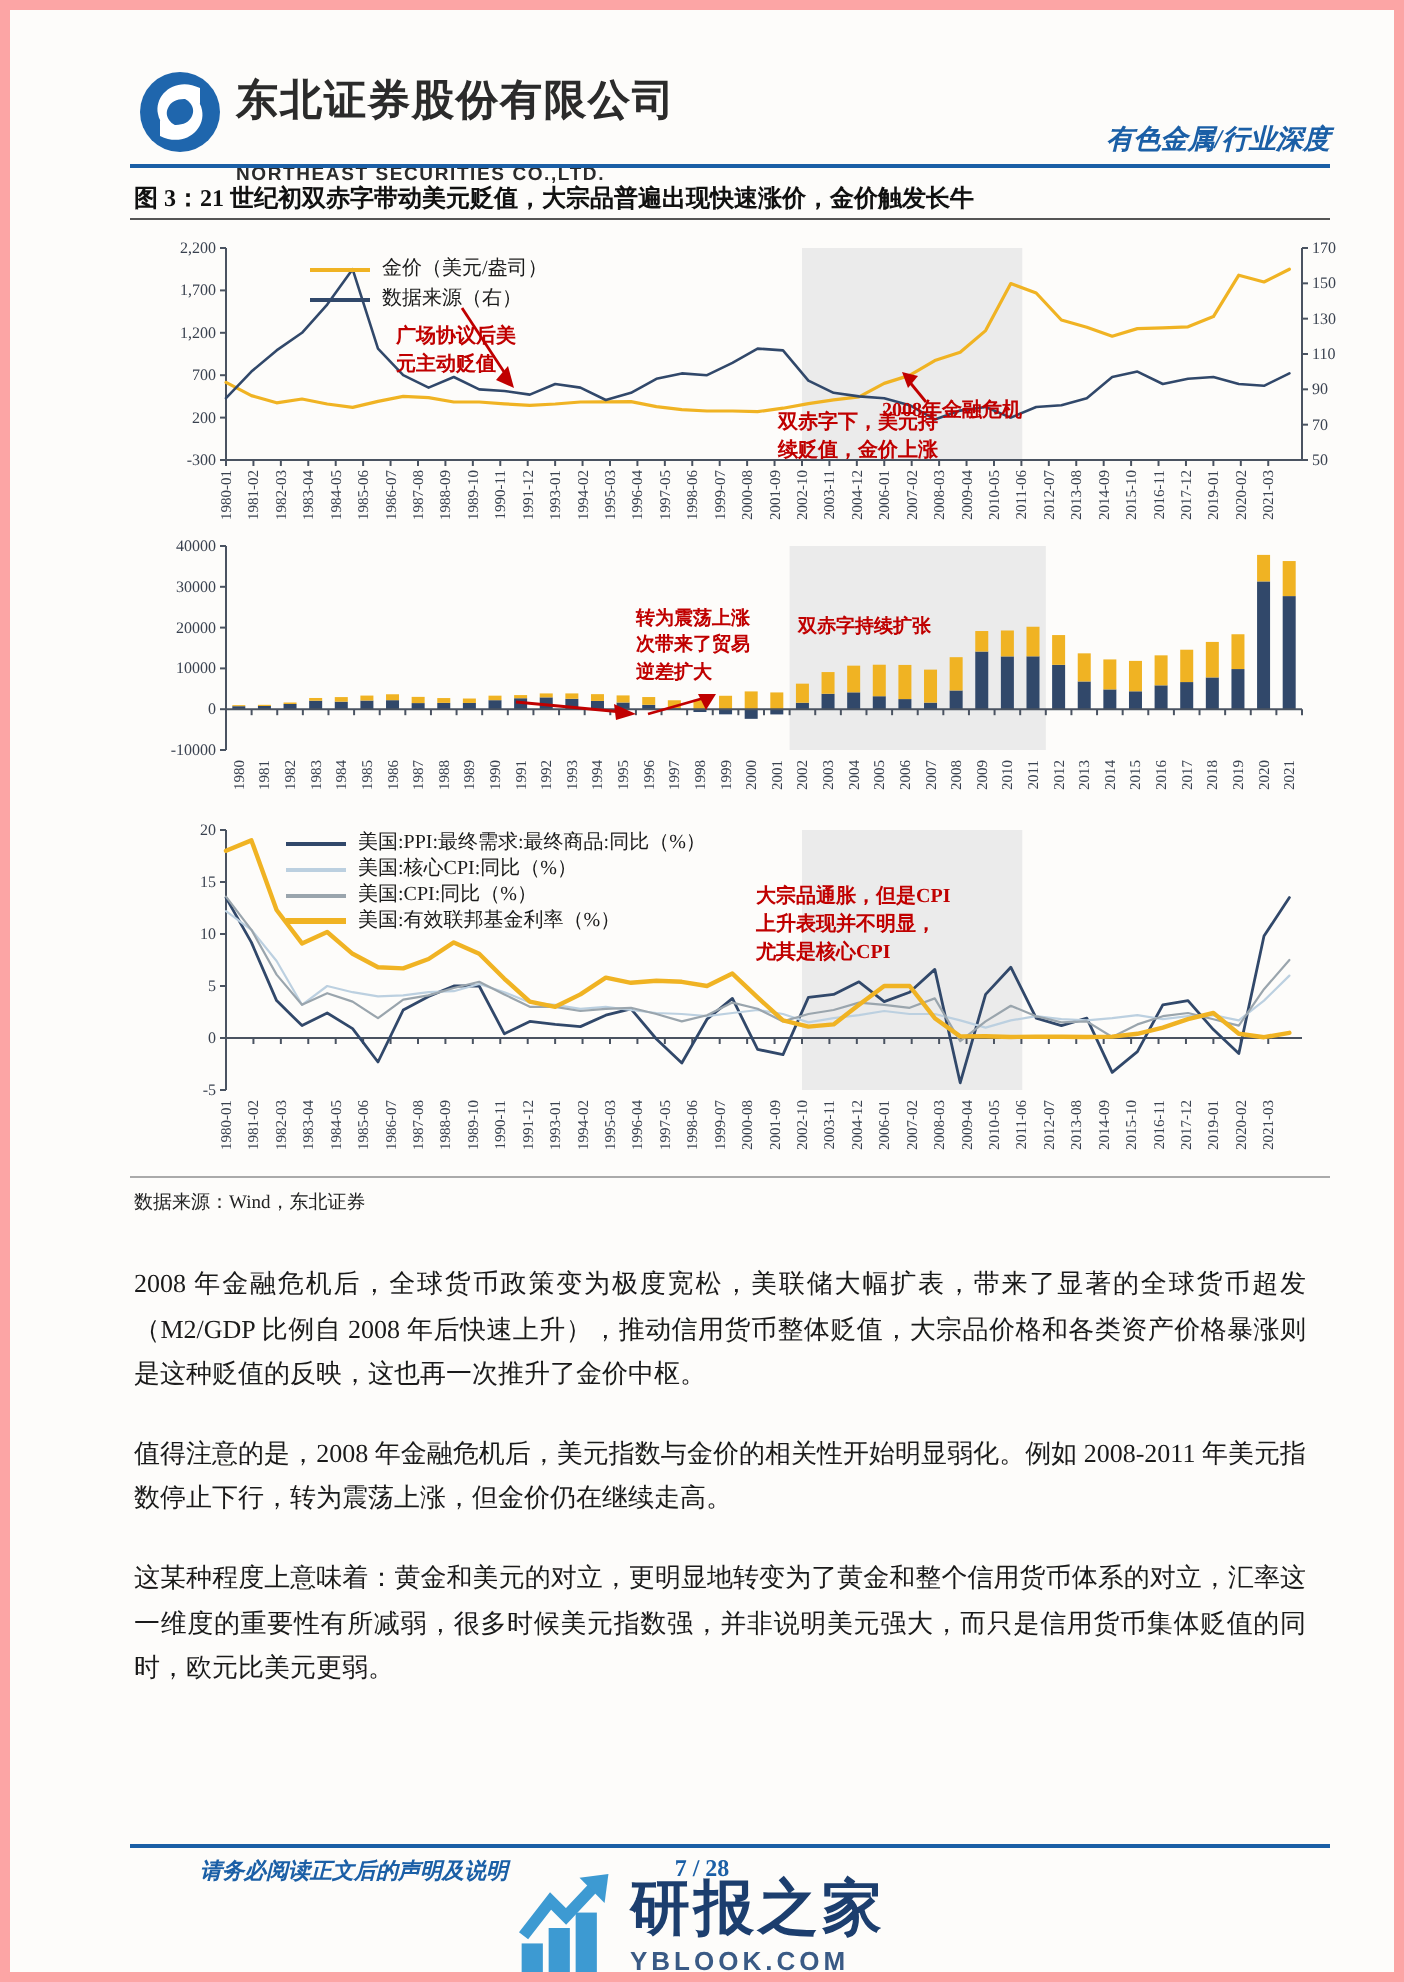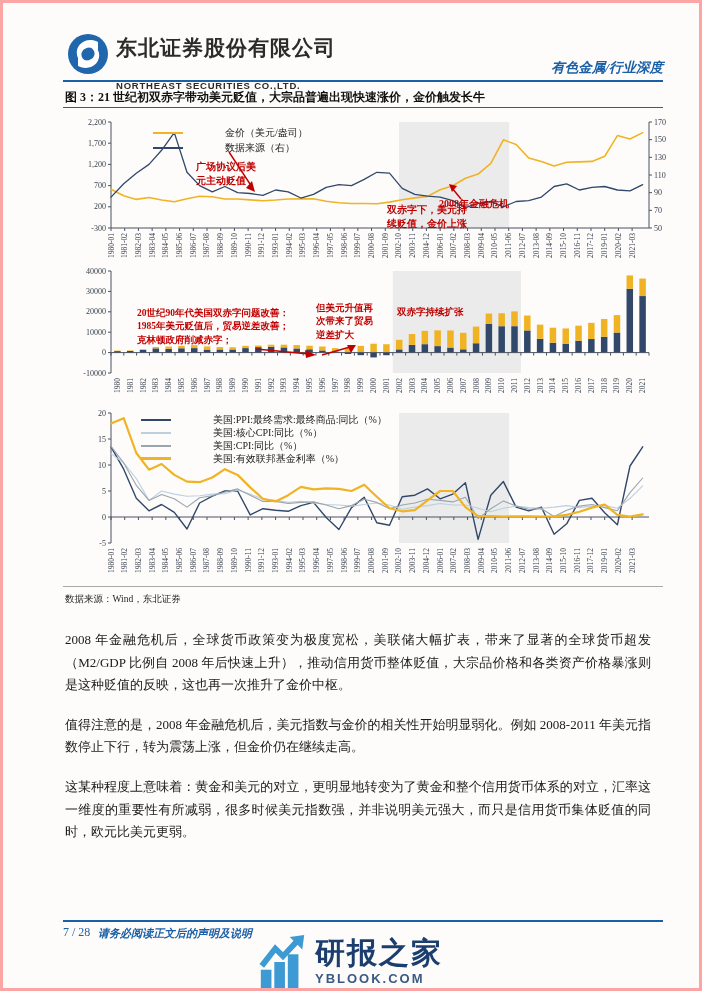--- a/index.html
+++ b/index.html
@@ -1,49 +1,49 @@
 <!DOCTYPE html>
 <html><head>
 <meta charset="utf-8">
 <style>
   html,body{margin:0;padding:0;background:#ffffff;}
-  .page{position:relative;width:702px;height:991px;background:#fdfcfa;border:3px solid #fca5a5;
+  .page{position:relative;width:702px;height:991px;background:#fdfcfa;border:5px solid #fca5a5;
         box-sizing:border-box;font-family:"Liberation Serif",serif;overflow:hidden;}
   
   .logo-svg{position:absolute;left:64px;top:30px;}
   .co-block{position:absolute;left:113px;top:31px;}
   .co-cn{font-size:21px;font-weight:bold;color:#2b2b2b;letter-spacing:1px;font-family:"Liberation Sans",sans-serif;}
   .co-en{font-size:9.5px;font-weight:bold;color:#2b2b2b;letter-spacing:0.8px;margin-top:18px;font-family:"Liberation Sans",sans-serif;}
   .category{position:absolute;top:56px;left:60px;width:600px;text-align:right;color:#1b5fa6;
             font-size:13.5px;font-weight:bold;font-style:italic;}
   .header-line{position:absolute;left:60px;top:77px;width:600px;height:2px;background:#1b5fa6;}
   
   .fig-title{position:absolute;left:62px;top:86px;width:598px;font-size:12px;font-weight:bold;color:#111;}
   .title-underline{position:absolute;left:60px;top:104px;width:600px;height:1px;background:#555;}
   
   .chart{position:absolute;left:62px;width:620px;}
   #chart1{top:113px;height:148px;}
   #chart2{top:262px;height:134px;}
   #chart3{top:402px;height:178px;}
   .legend{position:absolute;font-size:10px;color:#1a1a1a;line-height:1.45;}
-  .legend .row{display:flex;align-items:center;white-space:nowrap;gap:36px;}
+  .legend .row{display:flex;align-items:center;white-space:nowrap;}
   .lswatch{display:inline-block;width:30px;margin-right:6px;flex:0 0 auto;}
   .sqswatch{display:inline-block;width:8px;height:8px;margin-right:6px;flex:0 0 auto;}
   .ann{position:absolute;color:#c00000;font-weight:bold;font-size:10px;line-height:1.4;white-space:pre-line;}
   .ann-arrow{position:absolute;}
   .fig-bottom-line{position:absolute;left:60px;top:583px;width:600px;height:1px;background:#aaaaaa;}
   .source{position:absolute;left:62px;top:590px;font-size:9.5px;color:#222;}
   
   .bodytext{position:absolute;left:62px;top:626px;width:586px;font-size:13px;line-height:1.74;
             color:#1a1a1a;text-align:justify;}
   .bodytext p{margin:0 0 17px 0;}
   
   .footer-line{position:absolute;left:60px;top:917px;width:600px;height:2px;background:#1b5fa6;}
   .disclaimer{position:absolute;left:95px;top:923px;font-size:11px;font-weight:bold;font-style:italic;color:#1b5fa6;}
-  .pagenum{position:absolute;left:60px;top:922px;width:600px;text-align:left;font-size:12px;font-weight:normal;color:#1b5fa6;}
+  .pagenum{position:absolute;left:46px;top:922px;width:600px;text-align:center;font-size:12px;font-weight:bold;color:#1b5fa6;}
   .watermark{position:absolute;left:50%;top:932px;transform:translateX(-50%);display:flex;align-items:center;}
   .wm-text{margin-left:8px;}
   .wm-title{font-size:30px;font-weight:bold;color:#1c3e6e;font-family:"Liberation Sans",sans-serif;letter-spacing:2px;line-height:1;text-align:right;}
   .wm-domain{font-size:13px;font-weight:bold;color:#3a5a85;letter-spacing:2px;font-family:"Liberation Sans",sans-serif;margin-top:3px;}
   svg text{font-family:"Liberation Serif",serif;}
 </style>
 </head>
 <body>
 
 <div class="page">
@@ -381,28 +381,25 @@
         <line x1="481.5238095238095" y1="87.6" x2="481.5238095238095" y2="90.6" stroke="#4a5361" stroke-width="1"></line>
         <line x1="494.33333333333337" y1="87.6" x2="494.33333333333337" y2="90.6" stroke="#4a5361" stroke-width="1"></line>
         <line x1="507.14285714285717" y1="87.6" x2="507.14285714285717" y2="90.6" stroke="#4a5361" stroke-width="1"></line>
         <line x1="519.952380952381" y1="87.6" x2="519.952380952381" y2="90.6" stroke="#4a5361" stroke-width="1"></line>
         <line x1="532.7619047619048" y1="87.6" x2="532.7619047619048" y2="90.6" stroke="#4a5361" stroke-width="1"></line>
         <line x1="545.5714285714287" y1="87.6" x2="545.5714285714287" y2="90.6" stroke="#4a5361" stroke-width="1"></line>
         <line x1="558.3809523809524" y1="87.6" x2="558.3809523809524" y2="90.6" stroke="#4a5361" stroke-width="1"></line>
         <line x1="571.1904761904763" y1="87.6" x2="571.1904761904763" y2="90.6" stroke="#4a5361" stroke-width="1"></line>
         <line x1="584" y1="87.6" x2="584" y2="90.6" stroke="#4a5361" stroke-width="1"></line>
       </svg>
-    <div class="ann" style="left:72px;top:42px;font-size:9.5px;">20世纪90年代美国双赤字问题改善：
-1985年美元贬值后，贸易逆差改善；
-克林顿政府削减赤字；</div>
     <svg class="ann-arrow" style="left:188px;top:80px;" width="70" height="16">
       <line x1="3" y1="4" x2="56" y2="9" stroke="#c00000" stroke-width="1.4"></line>
       <polygon points="63,10 52,5 53,13" fill="#c00000"></polygon>
     </svg>
-    <div class="ann" style="left:251px;top:37px;font-size:9.5px;">但美元升值再
+    <div class="ann" style="left:251px;top:37px;font-size:9.5px;">转为震荡上涨
 次带来了贸易
 逆差扩大</div>
     <svg class="ann-arrow" style="left:254px;top:76px;" width="44" height="18">
       <line x1="3" y1="14" x2="31" y2="6" stroke="#c00000" stroke-width="1.4"></line>
       <polygon points="37,4 28,4 32,12" fill="#c00000"></polygon>
     </svg>
     <div class="ann" style="left:332px;top:41px;font-size:9.5px;">双赤字持续扩张</div>
   </div>
 
   <div class="chart" id="chart3">
@@ -516,20 +513,23 @@
       </div>
       <div class="row">
         <span class="lswatch" style="border-top:2px solid #9AA5AD;"></span>
         <span>美国:CPI:同比（%）</span>
       </div>
       <div class="row">
         <span class="lswatch" style="border-top:3px solid #F0B323;"></span>
         <span>美国:有效联邦基金利率（%）</span>
       </div>
     </div>
+    <div class="ann" style="left:311px;top:35px;">大宗品通胀，但是CPI
+上升表现并不明显，
+尤其是核心CPI</div>
   </div>
 
   <div class="fig-bottom-line"></div>
   <div class="source">数据来源：Wind，东北证券</div>
 
   <div class="bodytext">
     <p>2008 年金融危机后，全球货币政策变为极度宽松，美联储大幅扩表，带来了显著的全球货币超发（M2/GDP 比例自 2008 年后快速上升），推动信用货币整体贬值，大宗品价格和各类资产价格暴涨则是这种贬值的反映，这也再一次推升了金价中枢。</p>
     <p>值得注意的是，2008 年金融危机后，美元指数与金价的相关性开始明显弱化。例如 2008-2011 年美元指数停止下行，转为震荡上涨，但金价仍在继续走高。</p>
     <p>这某种程度上意味着：黄金和美元的对立，更明显地转变为了黄金和整个信用货币体系的对立，汇率这一维度的重要性有所减弱，很多时候美元指数强，并非说明美元强大，而只是信用货币集体贬值的同时，欧元比美元更弱。</p>
   </div>

